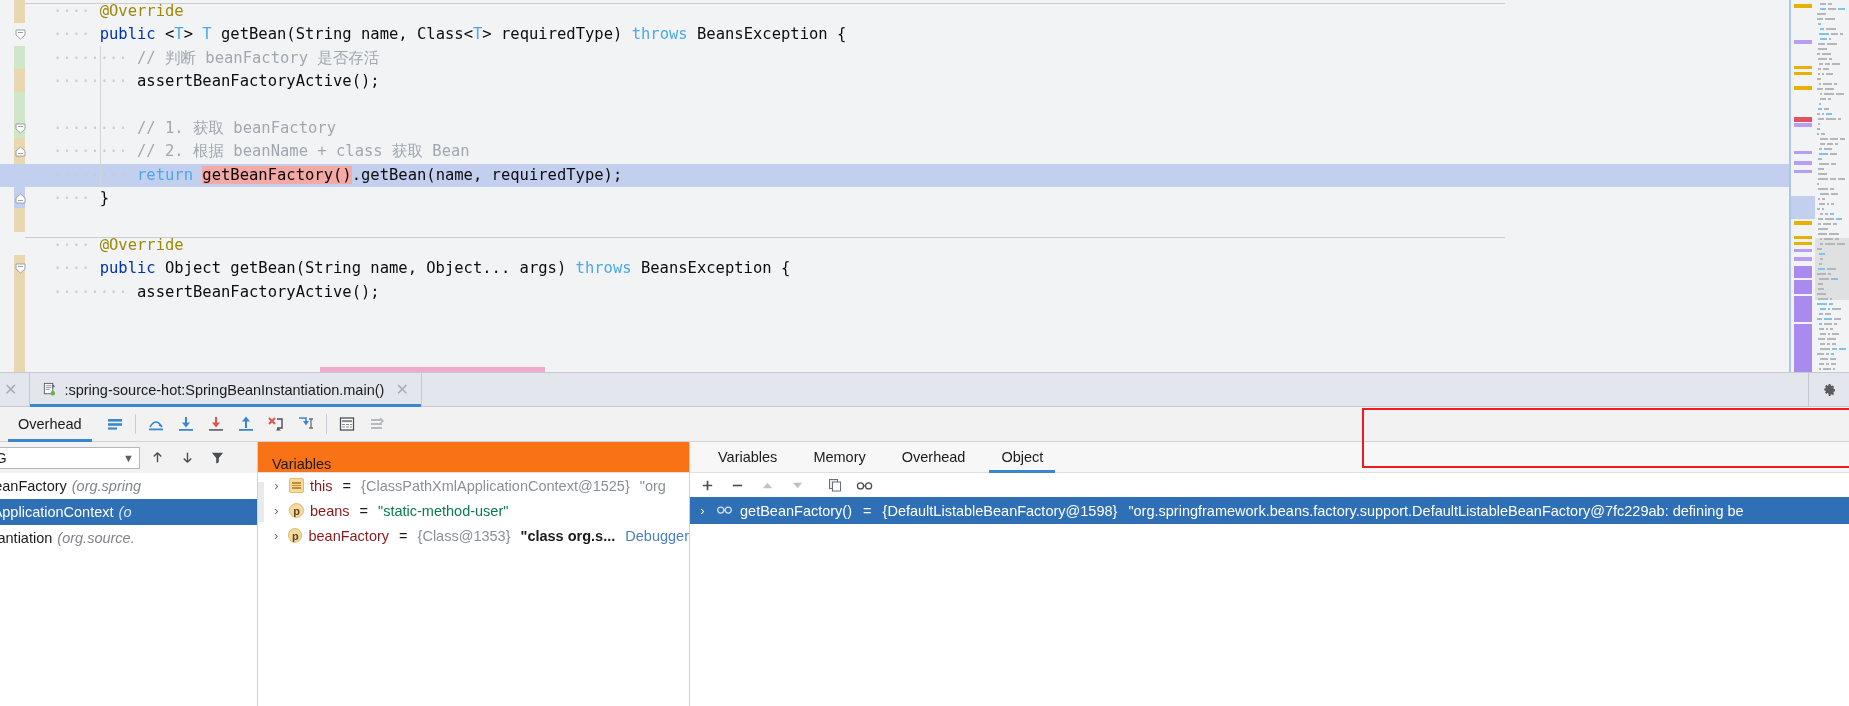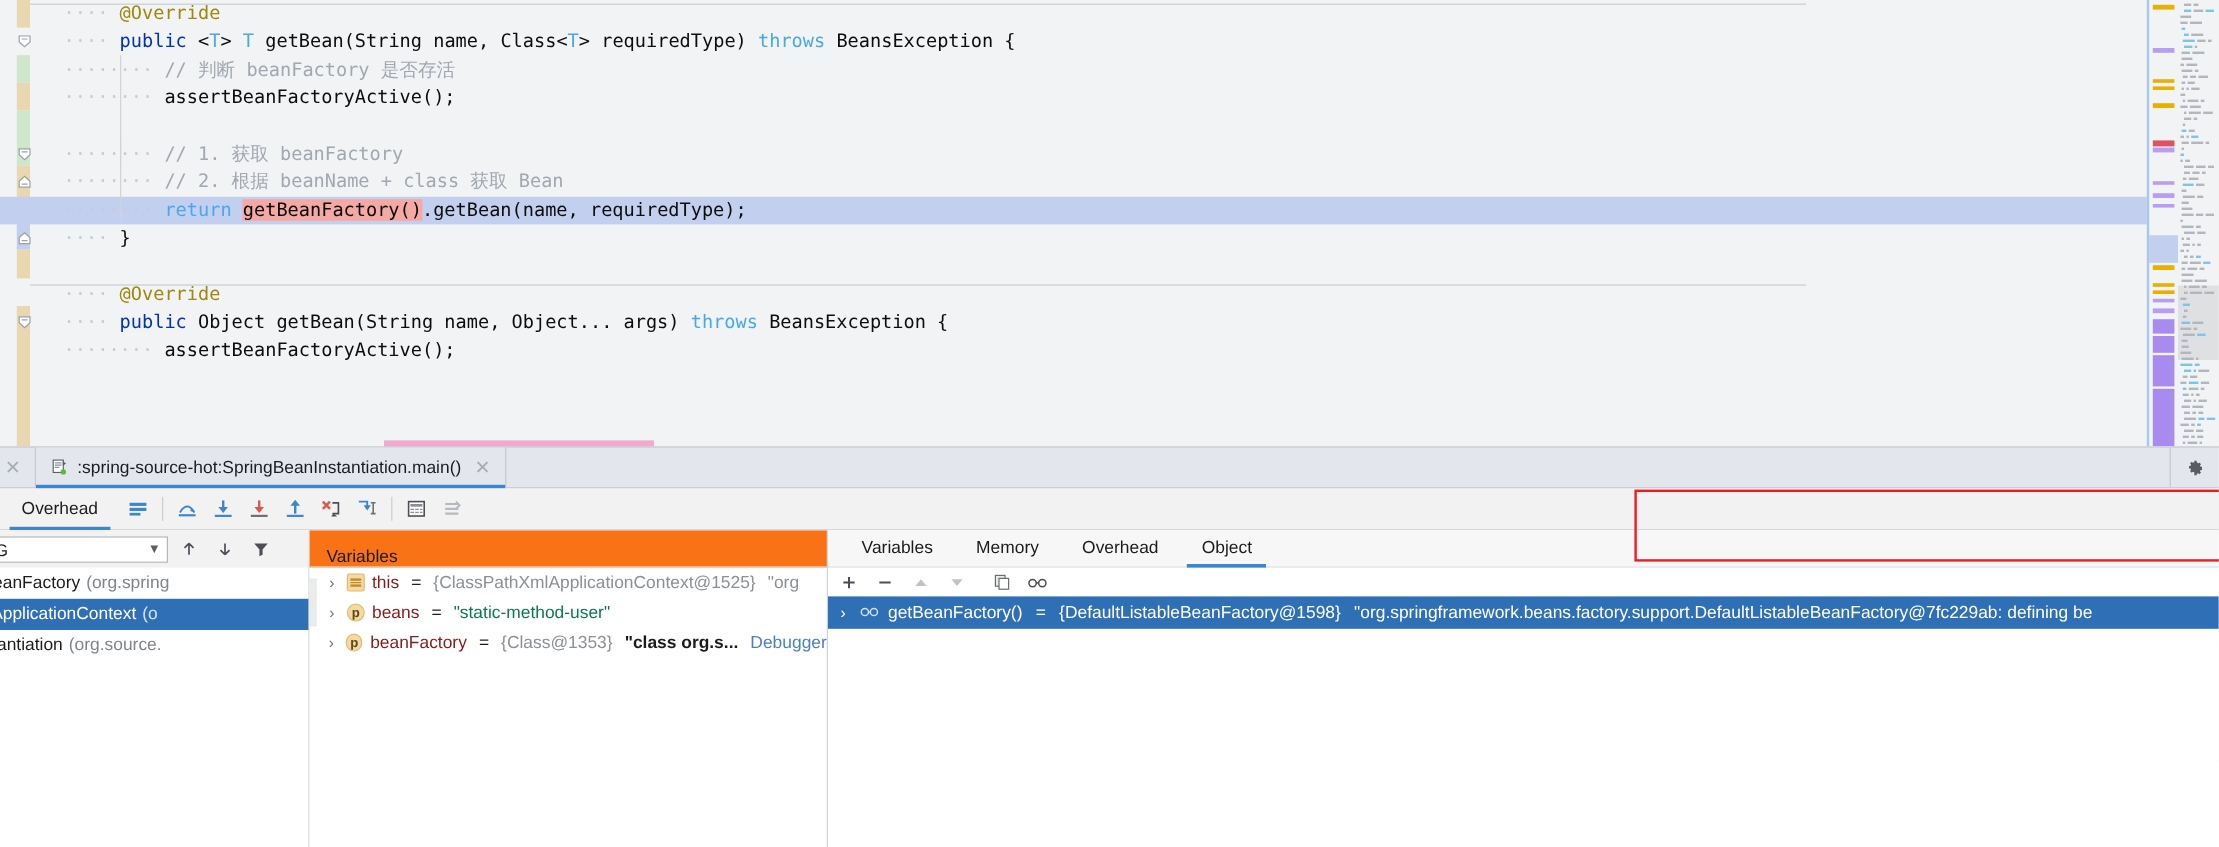--- a/index.html
+++ b/index.html
@@ -178,21 +178,21 @@
     padding:0 5px; font-size:14px; color:#1b1b1b;
   }
   .frm-btn { width:26px; height:26px; display:flex; align-items:center; justify-content:center; }
   .frame-row {
     height:26px; display:flex; align-items:center;
     font-size:14.5px; color:#1b1b1b; padding-left:0px;
     white-space:nowrap; overflow:hidden;
     margin-left:-92px;
   }
   .frame-row.sel { background:#2f6fb5; color:#fff; }
-  .frame-row .pkg { color:#7f858c; margin-left:5px; }
+  .frame-row .pkg { color:#7f858c; font-style:italic; margin-left:5px; }
   .frame-row.sel .pkg { color:#d6e4f2; }
 
   
   #variables {
     position:absolute; left:258px; top:0; width:432px; height:264px;
     background:#ffffff; border-right:1px solid #cfd2d6;
   }
   #vars-head {
     height:31px; display:flex; align-items:flex-end;
     padding-left:14px; font-size:14.5px; color:#1b1b1b;

